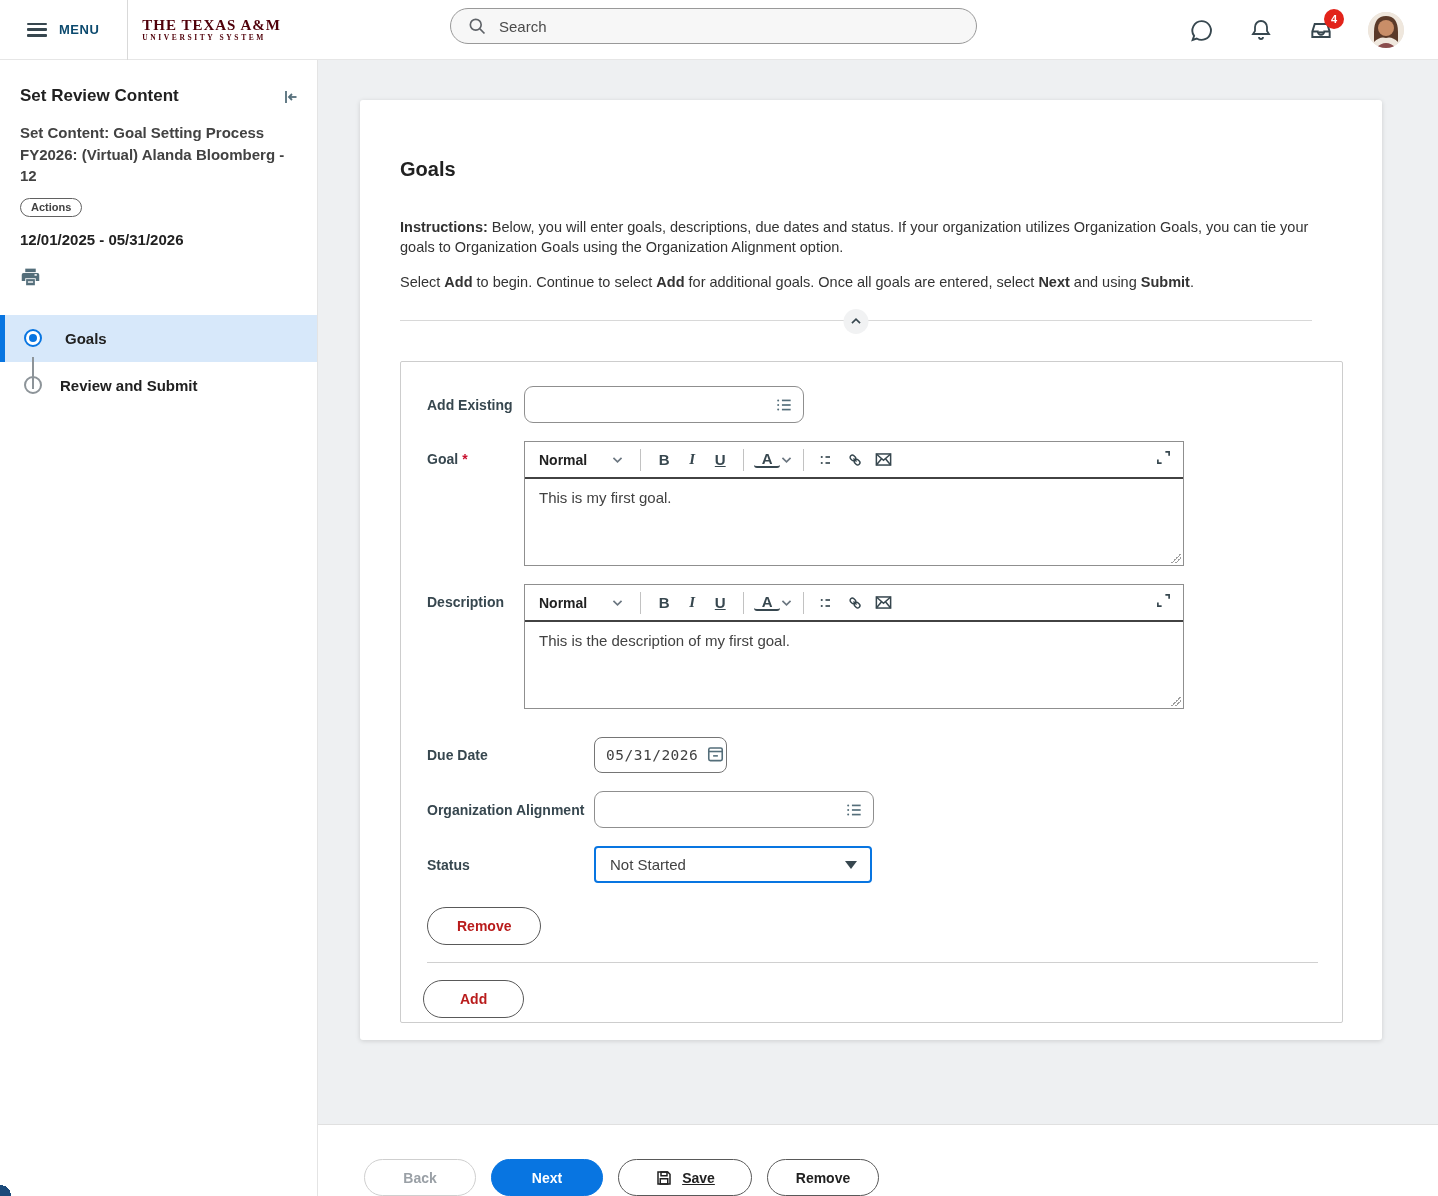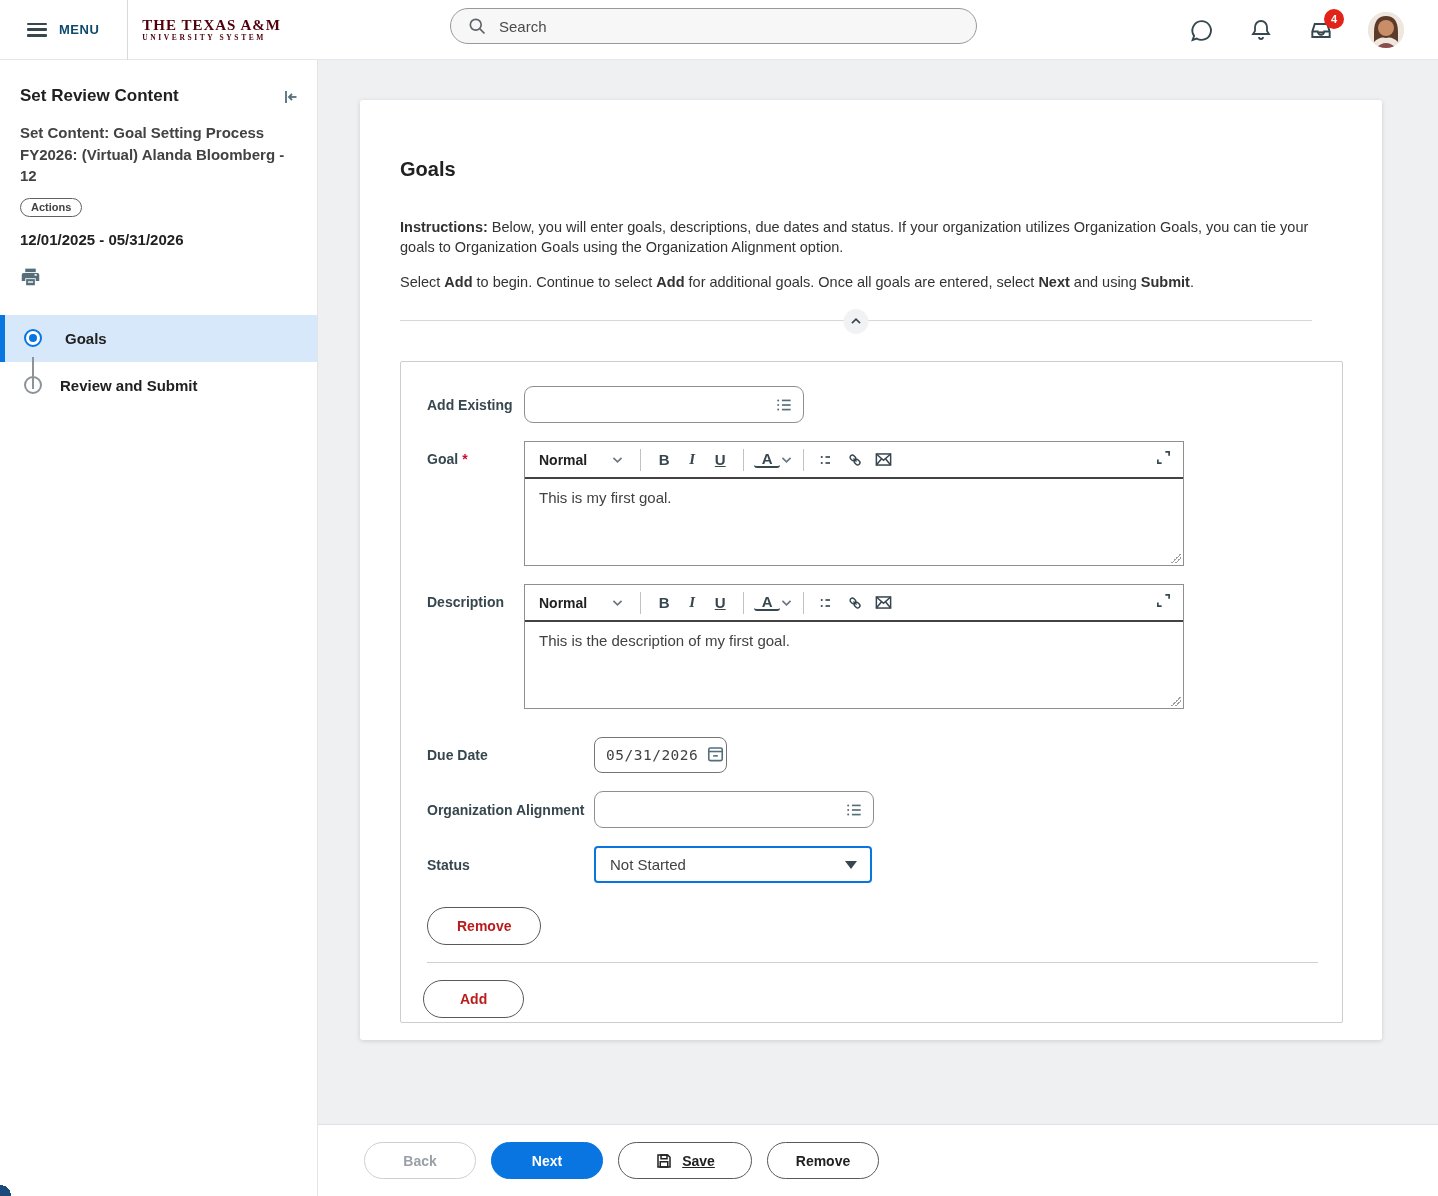--- a/index.html
+++ b/index.html
@@ -113,21 +113,21 @@
                   border-left:6px solid transparent; border-right:6px solid transparent; border-top:8px solid #37474f; }
 
   .pill-btn { display:inline-flex; align-items:center; justify-content:center; gap:10px; background:#fff;
               border:1px solid #595959; border-radius:19px; height:38px; padding:0 29px;
               font-size:14px; font-weight:bold; color:#b91c1c; cursor:pointer; font-family:"Liberation Sans", sans-serif; }
   .remove-row { margin:24px 0 0; }
   .inner-divider { border-top:1px solid #d0d0d0; margin:17px 24px 17px 0; }
 
   
   .footerbar { position:absolute; left:318px; right:0; bottom:0; height:72px; background:#fff;
-               border-top:1px solid #e0e0e0; display:flex; align-items:center; padding-left:46px; gap:15px; z-index:20; }
+               border-top:1px solid #e0e0e0; display:flex; align-items:flex-end; padding-left:46px; gap:15px; z-index:20; }
   .btn { height:37px; border-radius:19px; font-size:14px; font-weight:bold; cursor:pointer;
          font-family:"Liberation Sans", sans-serif; display:inline-flex; align-items:center; justify-content:center; gap:9px; }
   .btn-back { width:112px; background:#fff; border:1px solid #cfcfcf; color:#9aa0a6; cursor:default; }
   .btn-next { width:112px; background:#0875e1; border:1px solid #0875e1; color:#fff; }
   .btn-save { width:134px; background:#fff; border:1px solid #595959; color:#212121;text-decoration:underline; }
   .btn-close { width:112px; background:#fff; border:1px solid #595959; color:#212121; }
 
   
   .scroll-arrow { position:absolute; right:8px; bottom:22px; width:0; height:0;
                   border-left:7px solid transparent; border-right:7px solid transparent; border-top:9px solid #8d9499; }

